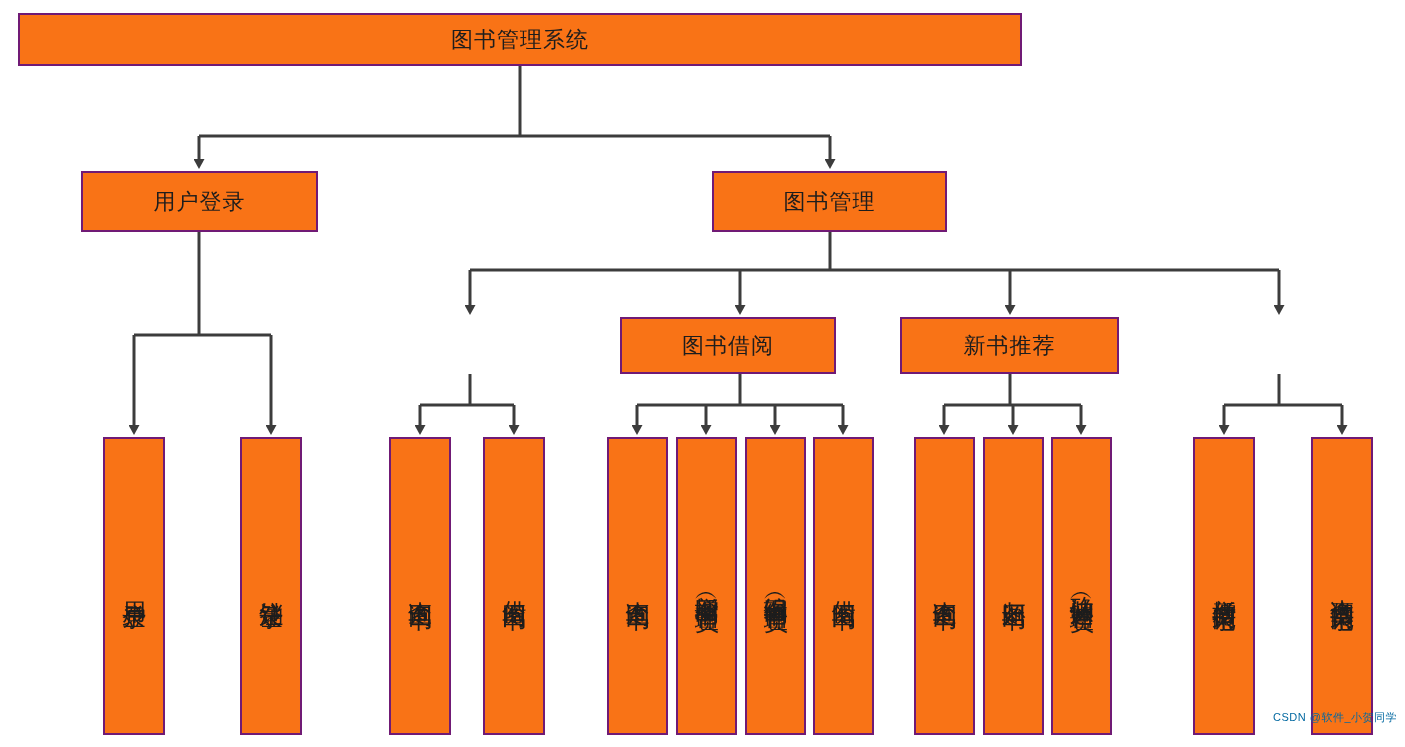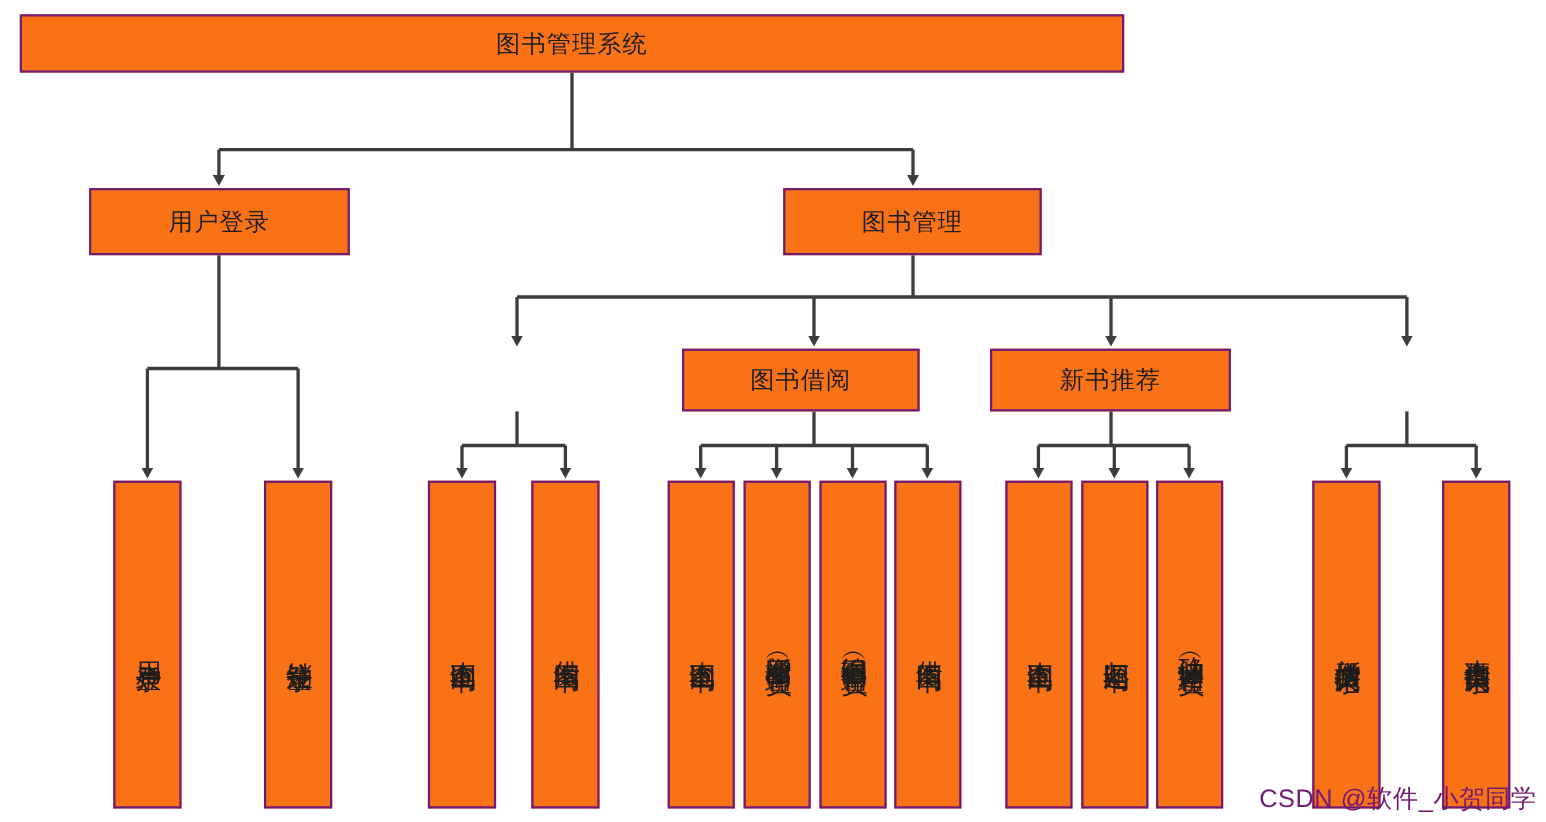--- a/index.html
+++ b/index.html
@@ -54,23 +54,23 @@
     text-orientation: upright;
     white-space: normal;
     max-height: 100%;
   }
   .node .txt {
     display: block;
   }
   #watermark {
     position: absolute;
     right: 8px;
-    bottom: 5px;
-    font-size: 23px;
-    color: #701a75;
+    bottom: 22px;
+    font-size: 11px;
+    color: #0369a1;
     letter-spacing: 0.5px;
     user-select: none;
     white-space: nowrap;
   }
 </style>
 </head>
 <body>
 
 <div id="canvas">
 

